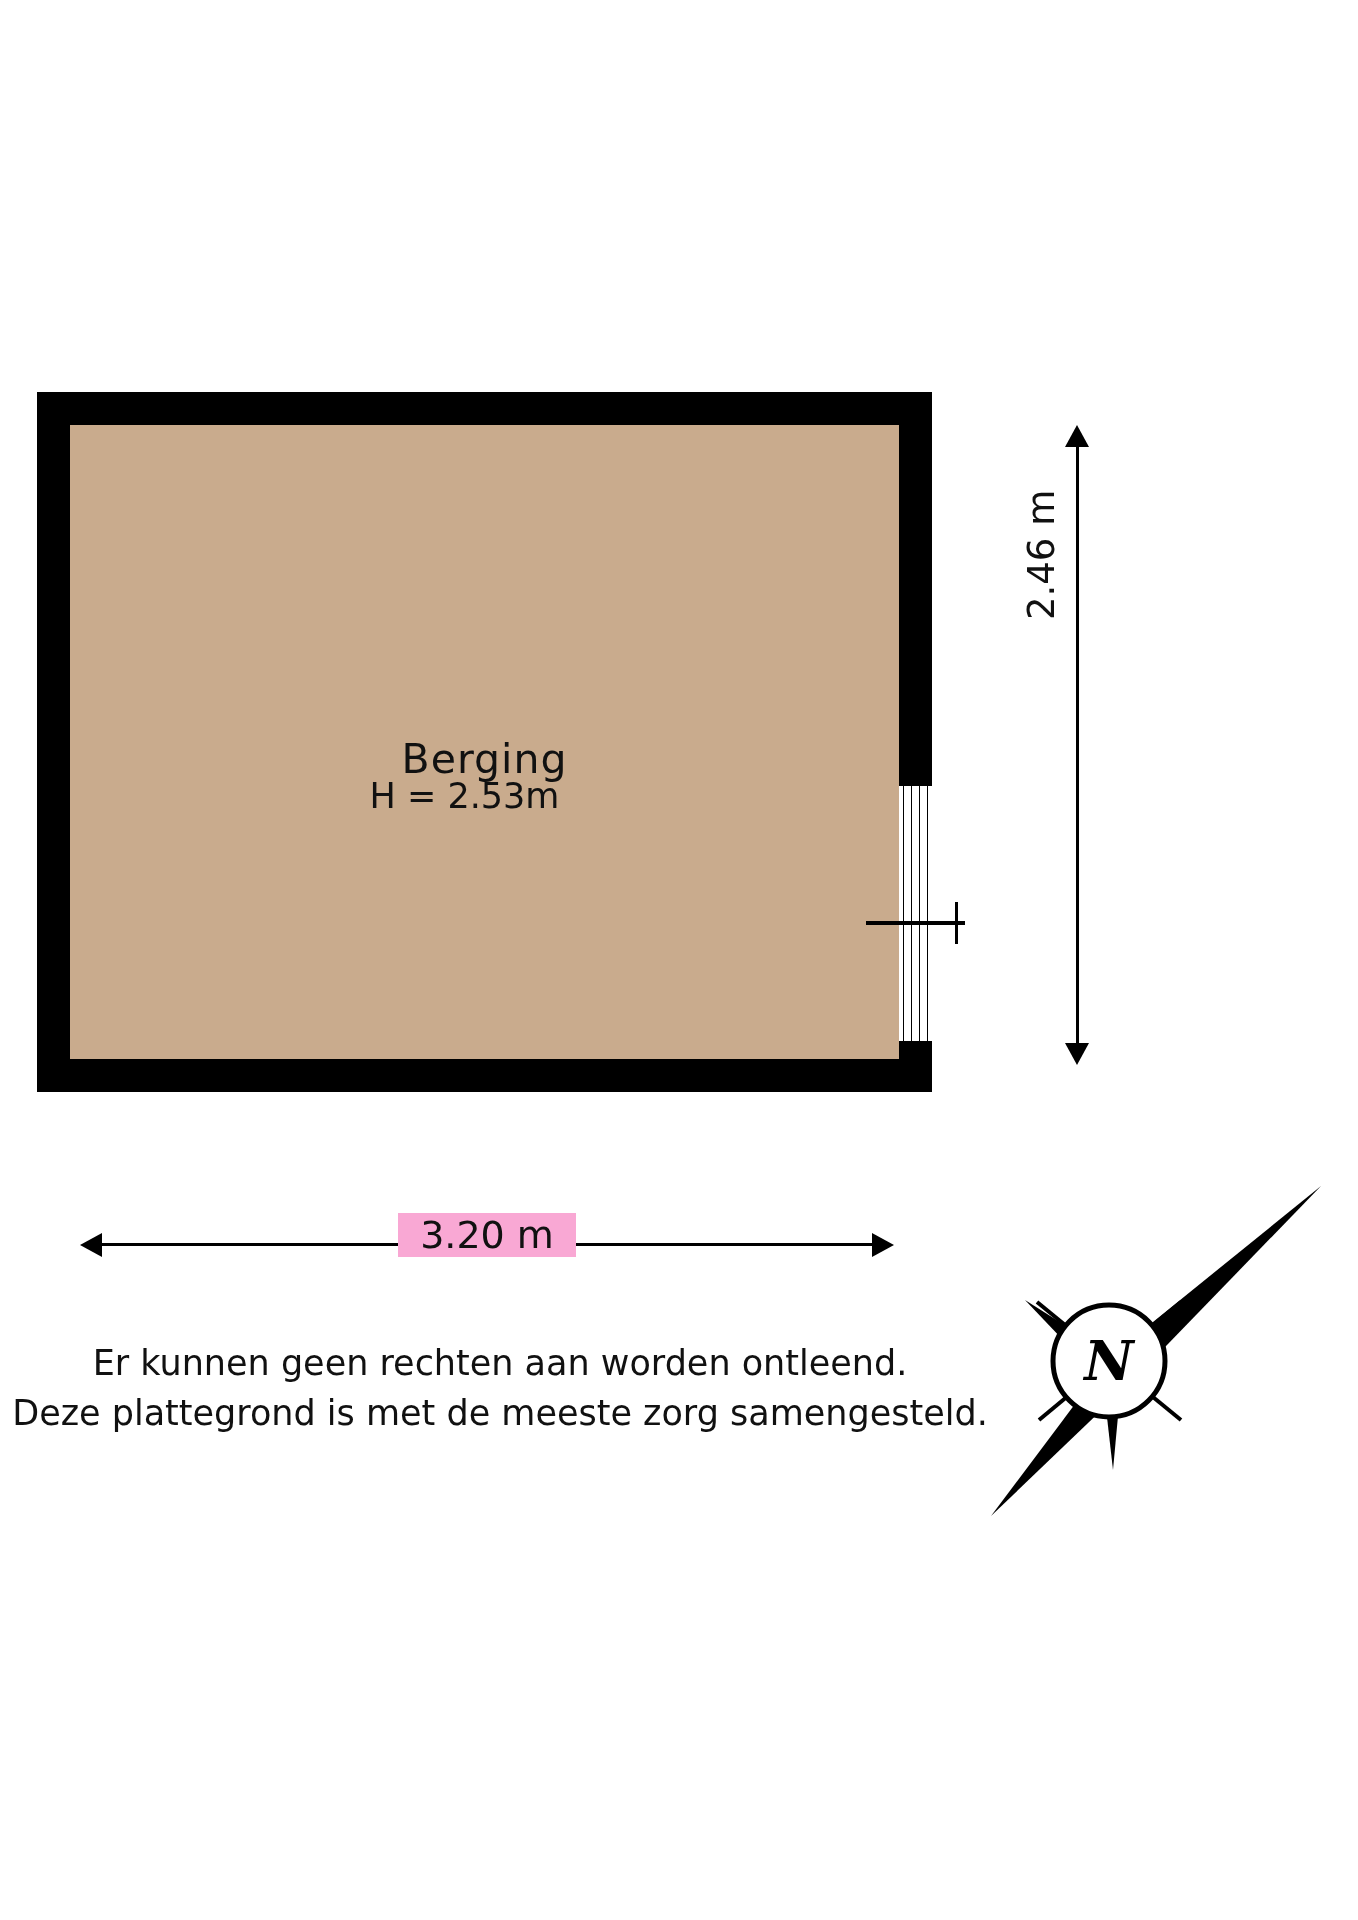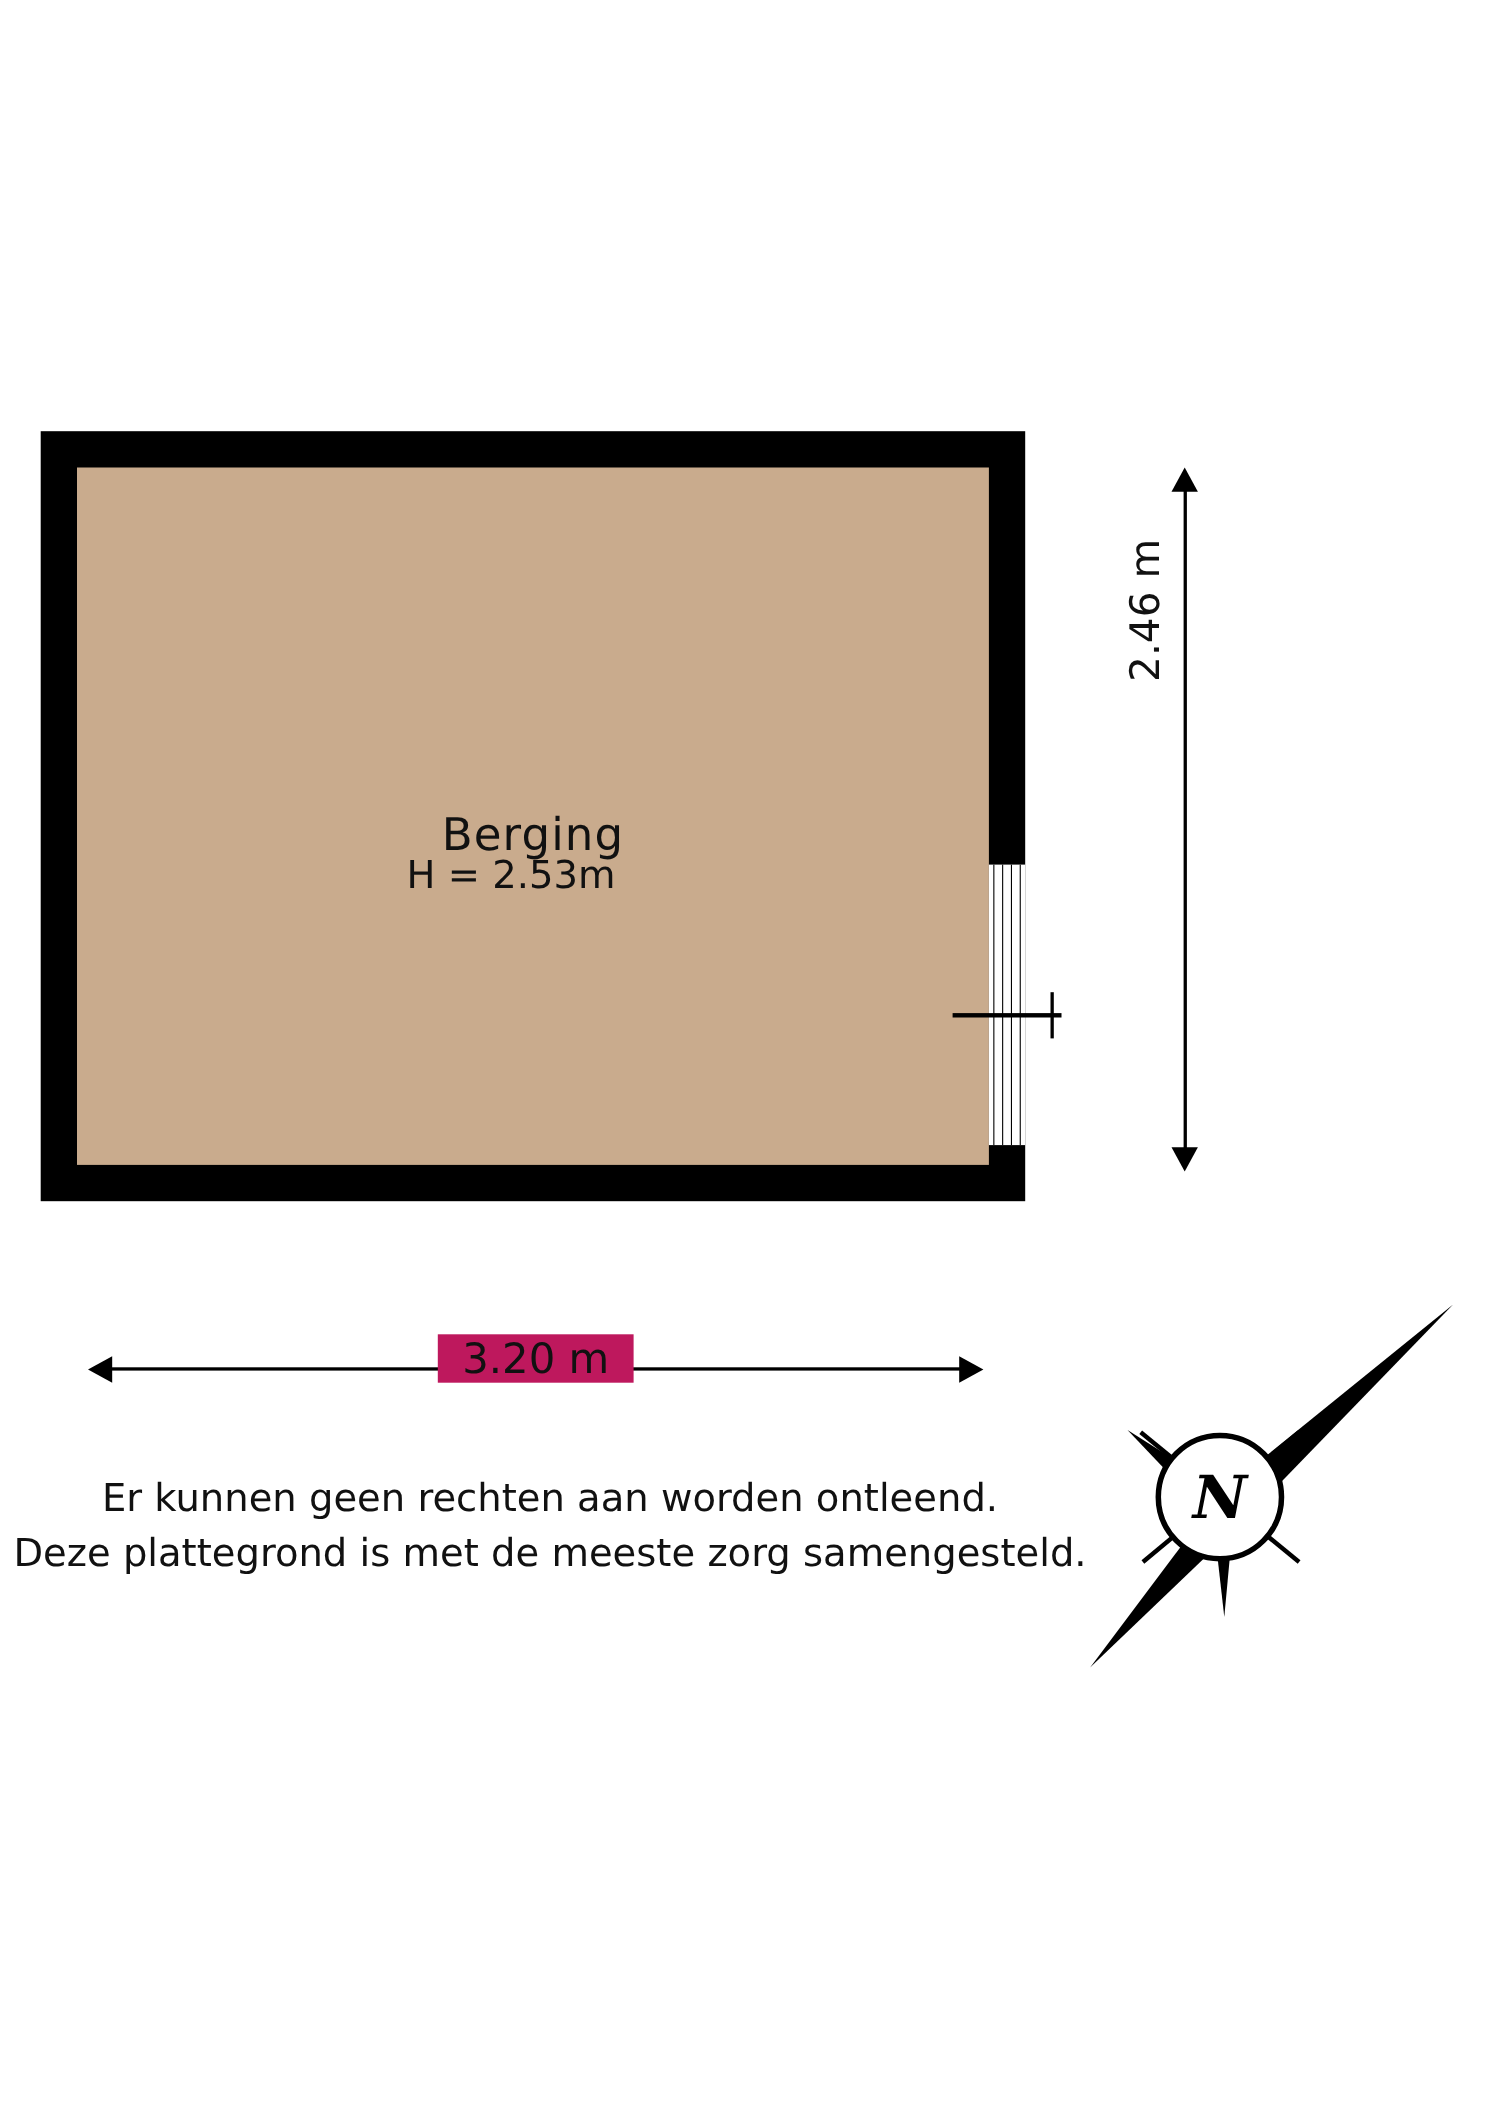--- a/index.html
+++ b/index.html
@@ -188,21 +188,21 @@
   .dim-h-label {
     position: absolute;
     left: 80px;
     top: 1213px;
     width: 814px;
     text-align: center;
     font-size: 38px;
     color: #111111;
   }
   .dim-h-label-bg {
-    background: #be185d;
+    background: #f9a8d4;
     padding: 0 22px;
     display: inline-block;
   }
 
   
   .disclaimer {
     position: absolute;
     left: 0px;
     top: 1338px;
     width: 1000px;

